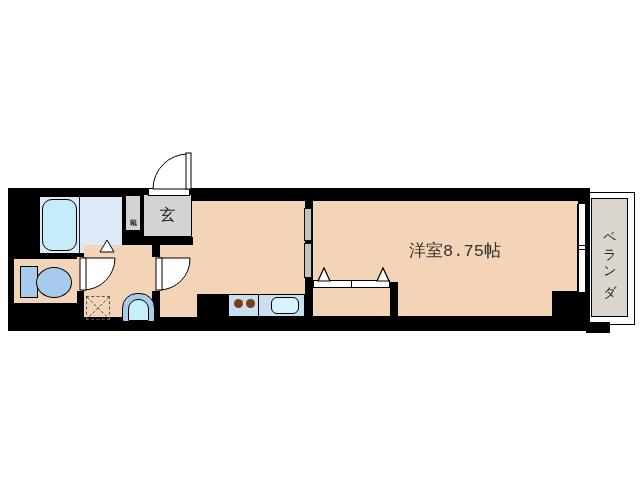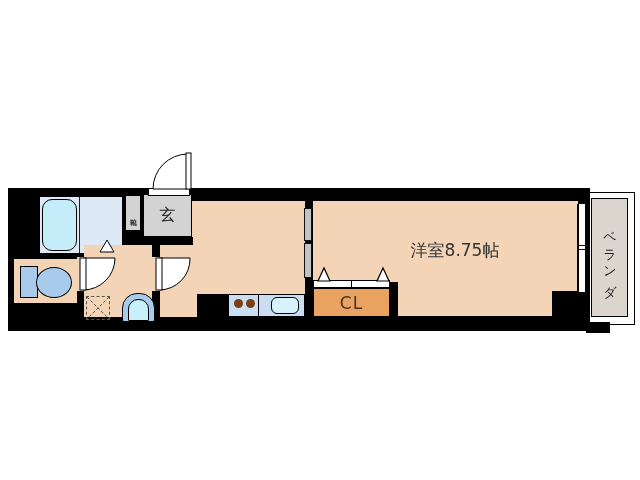--- a/index.html
+++ b/index.html
@@ -43,21 +43,21 @@
   .counter{left:228px;top:294px;width:77px;height:23px;background:#c9def1;border:1px solid #000;}
   .counter-divider{left:258px;top:294px;width:1px;height:23px;background:#000;}
   .burner{width:9px;height:9px;border-radius:50%;background:#7b3d12;}
   .burner.b1{left:234px;top:299px;} .burner.b2{left:246px;top:299px;}
   .sink{left:271px;top:297px;width:28px;height:17px;background:#d6f2fb;border:1px solid #000;border-radius:6px;}
   
   .part{left:304px;width:8px;background:#c2c2c2;border:1px solid #111;}
   .part.a{top:208px;height:33px;} .part.b{top:243px;height:35px;}
   
   .bedroom{left:313px;top:201px;width:265px;height:115px;background:#f3d4b6;}
-  .b-label{left:380px;top:239px;width:150px;text-align:center;font-size:17px;color:#333;}
+  .b-label{left:380px;top:239px;width:150px;text-align:center;font-size:17px;color:#333;font-family:Liberation Mono, monospace;}
   .cl{left:313px;top:288px;width:77px;height:29px;background:#e9a25f;border:1px solid #000;
       display:flex;align-items:center;justify-content:center;font-size:17px;letter-spacing:1px;color:#44342a;}
   .cl-track{left:313px;top:280px;width:77px;height:8px;background:#fff;border:1px solid #000;}
   .cl-right-wall{left:390px;top:282px;width:8px;height:35px;background:#000;}
   .br-block{left:552px;top:291px;width:38px;height:40px;background:#000;}
   
   .window{left:577px;top:204px;width:10px;height:88px;background:#fff;border-left:2px solid #000;border-right:2px solid #000;}
   .wtick{position:absolute;left:0;width:100%;height:1px;background:#000;}
   svg.overlay{position:absolute;left:0;top:0;pointer-events:none;}
 </style>
@@ -107,23 +107,20 @@
   <div class="abs sink"></div>
 
   <div class="abs part a"></div>
   <div class="abs part b"></div>
 
   <div class="abs bedroom"></div>
   <div class="abs b-label">洋室8.75帖</div>
   <div class="abs br-block"></div>
   <div class="abs cl-right-wall"></div>
   <div class="abs cl-track"></div>
-  <div class="abs cl">
-    <span>CL</span>
-  </div>
 
   <div class="abs window">
     <div class="wtick" style="top:41px"></div>
     <div class="wtick" style="top:45px"></div>
   </div>
 
   <svg class="overlay" width="640" height="480" viewBox="0 0 640 480">
 
     <path d="M 188 189 L 188 154 A 35 35 0 0 0 153 189 Z" fill="#fff" stroke="#000" stroke-width="1"></path>
     <rect x="186" y="153" width="5" height="36" fill="#fff" stroke="#000" stroke-width="1"></rect>

